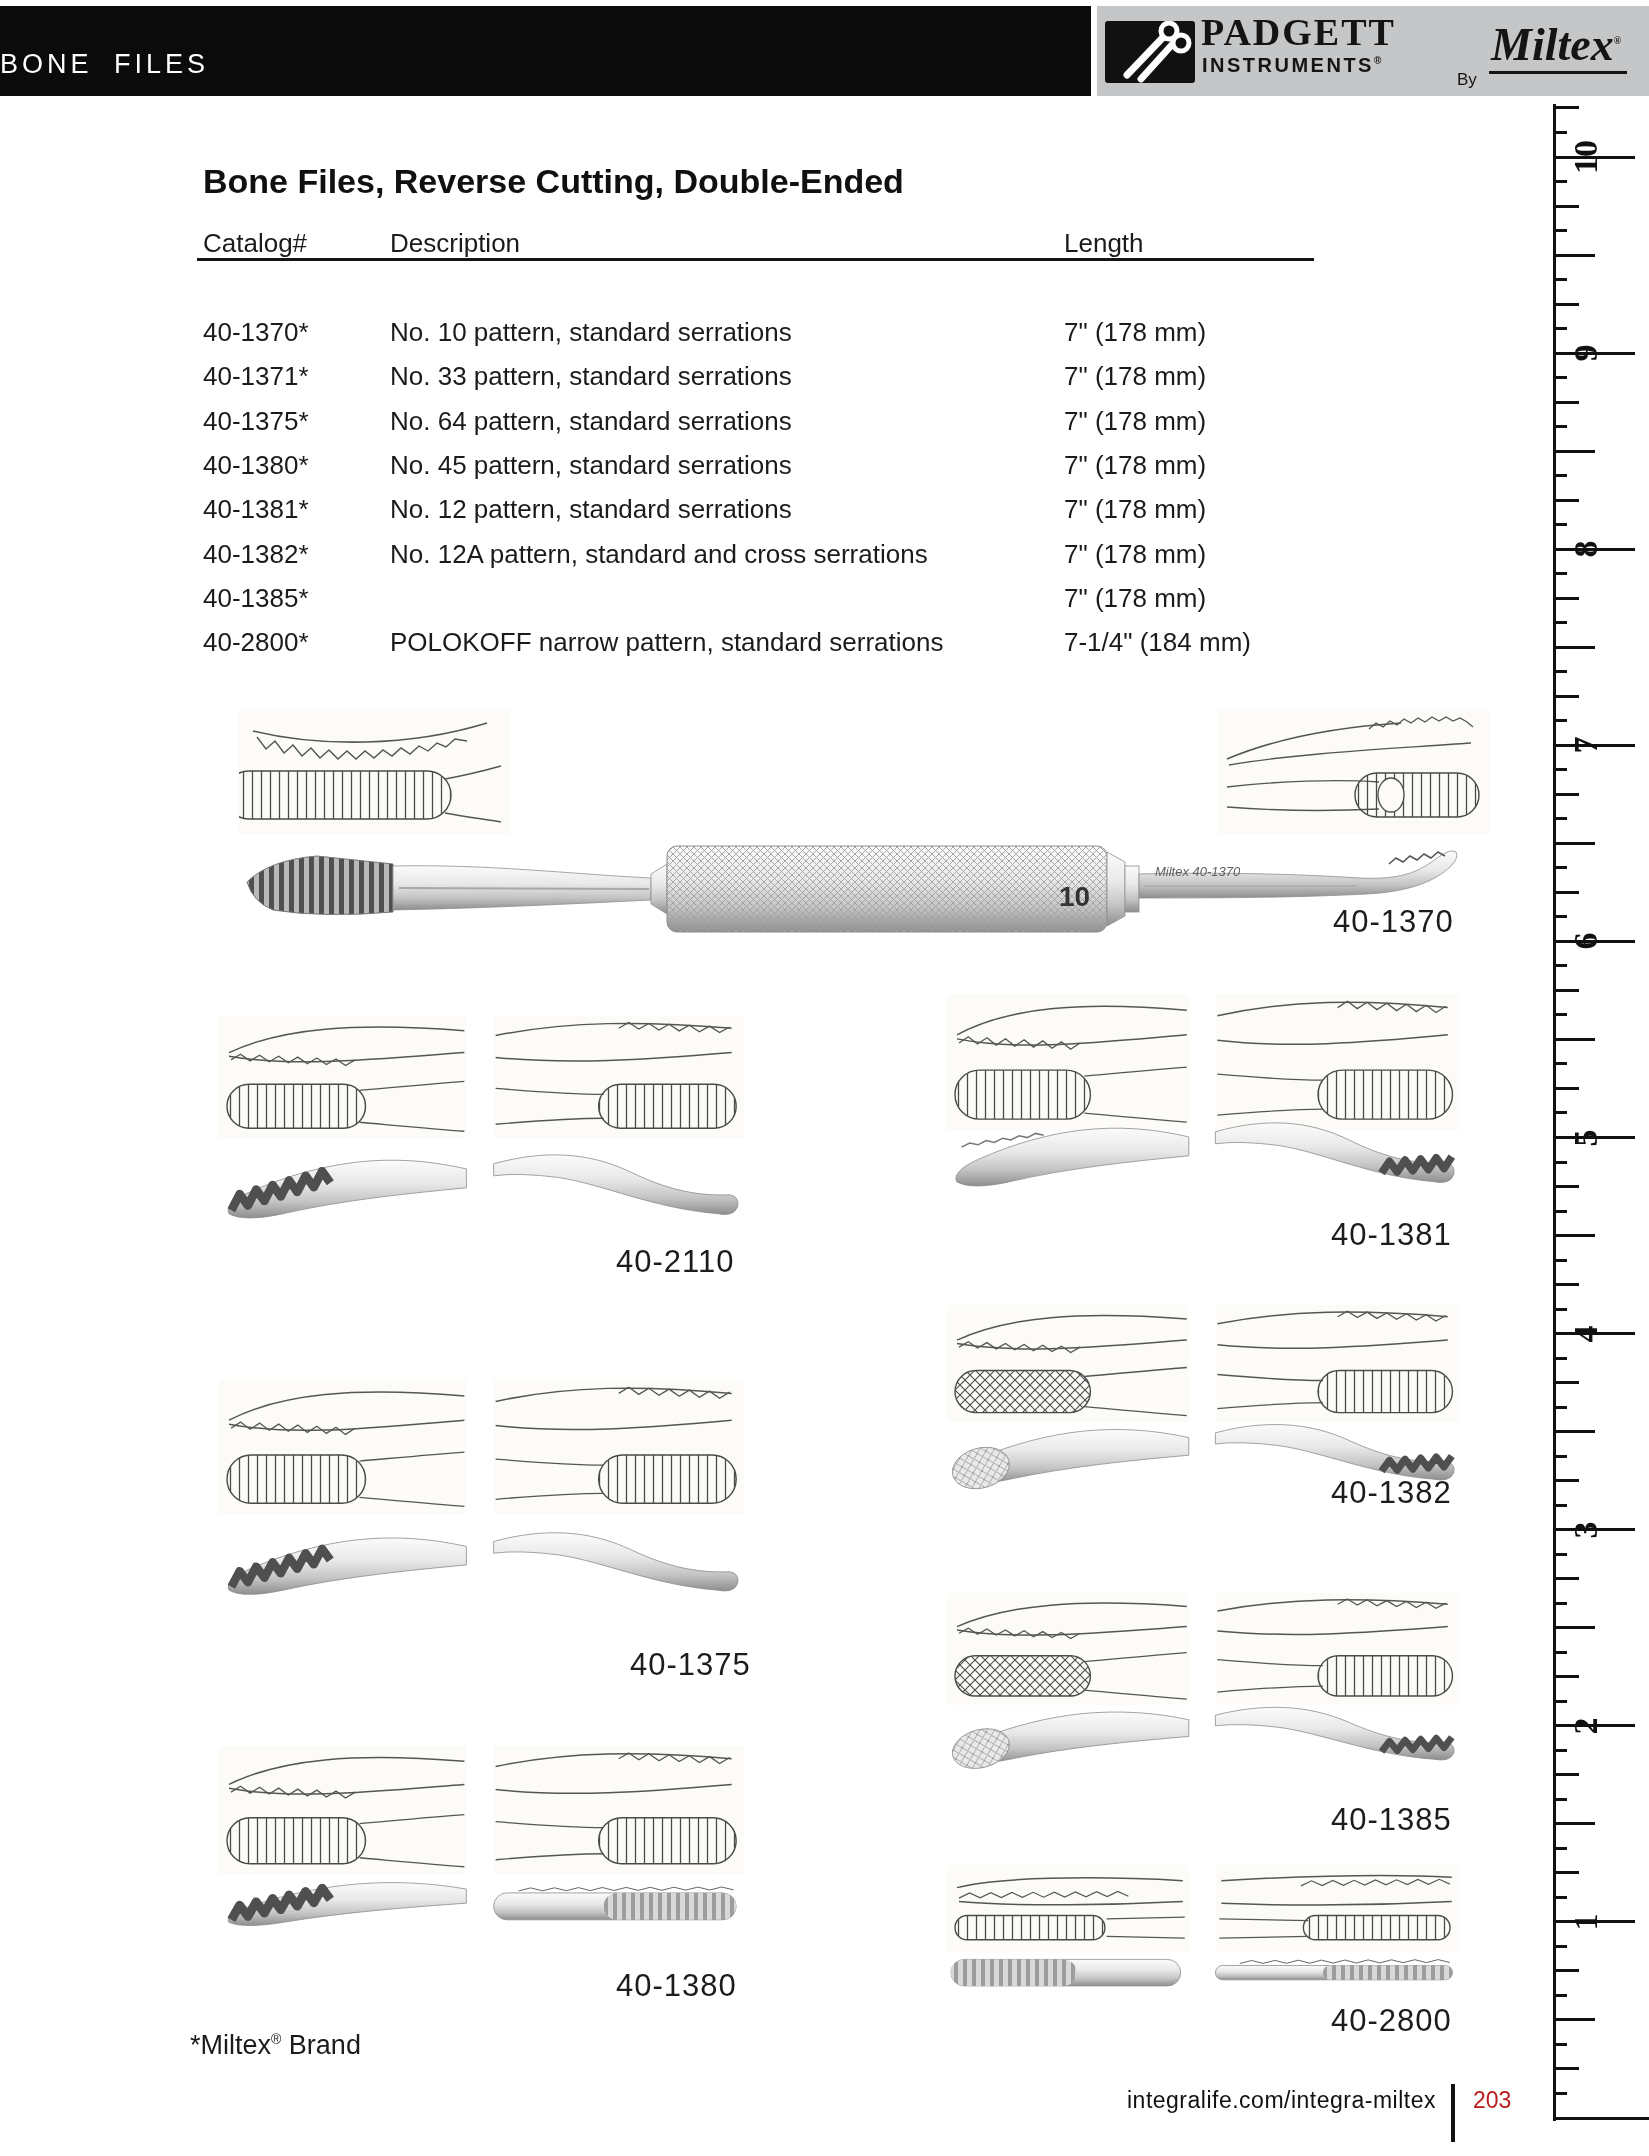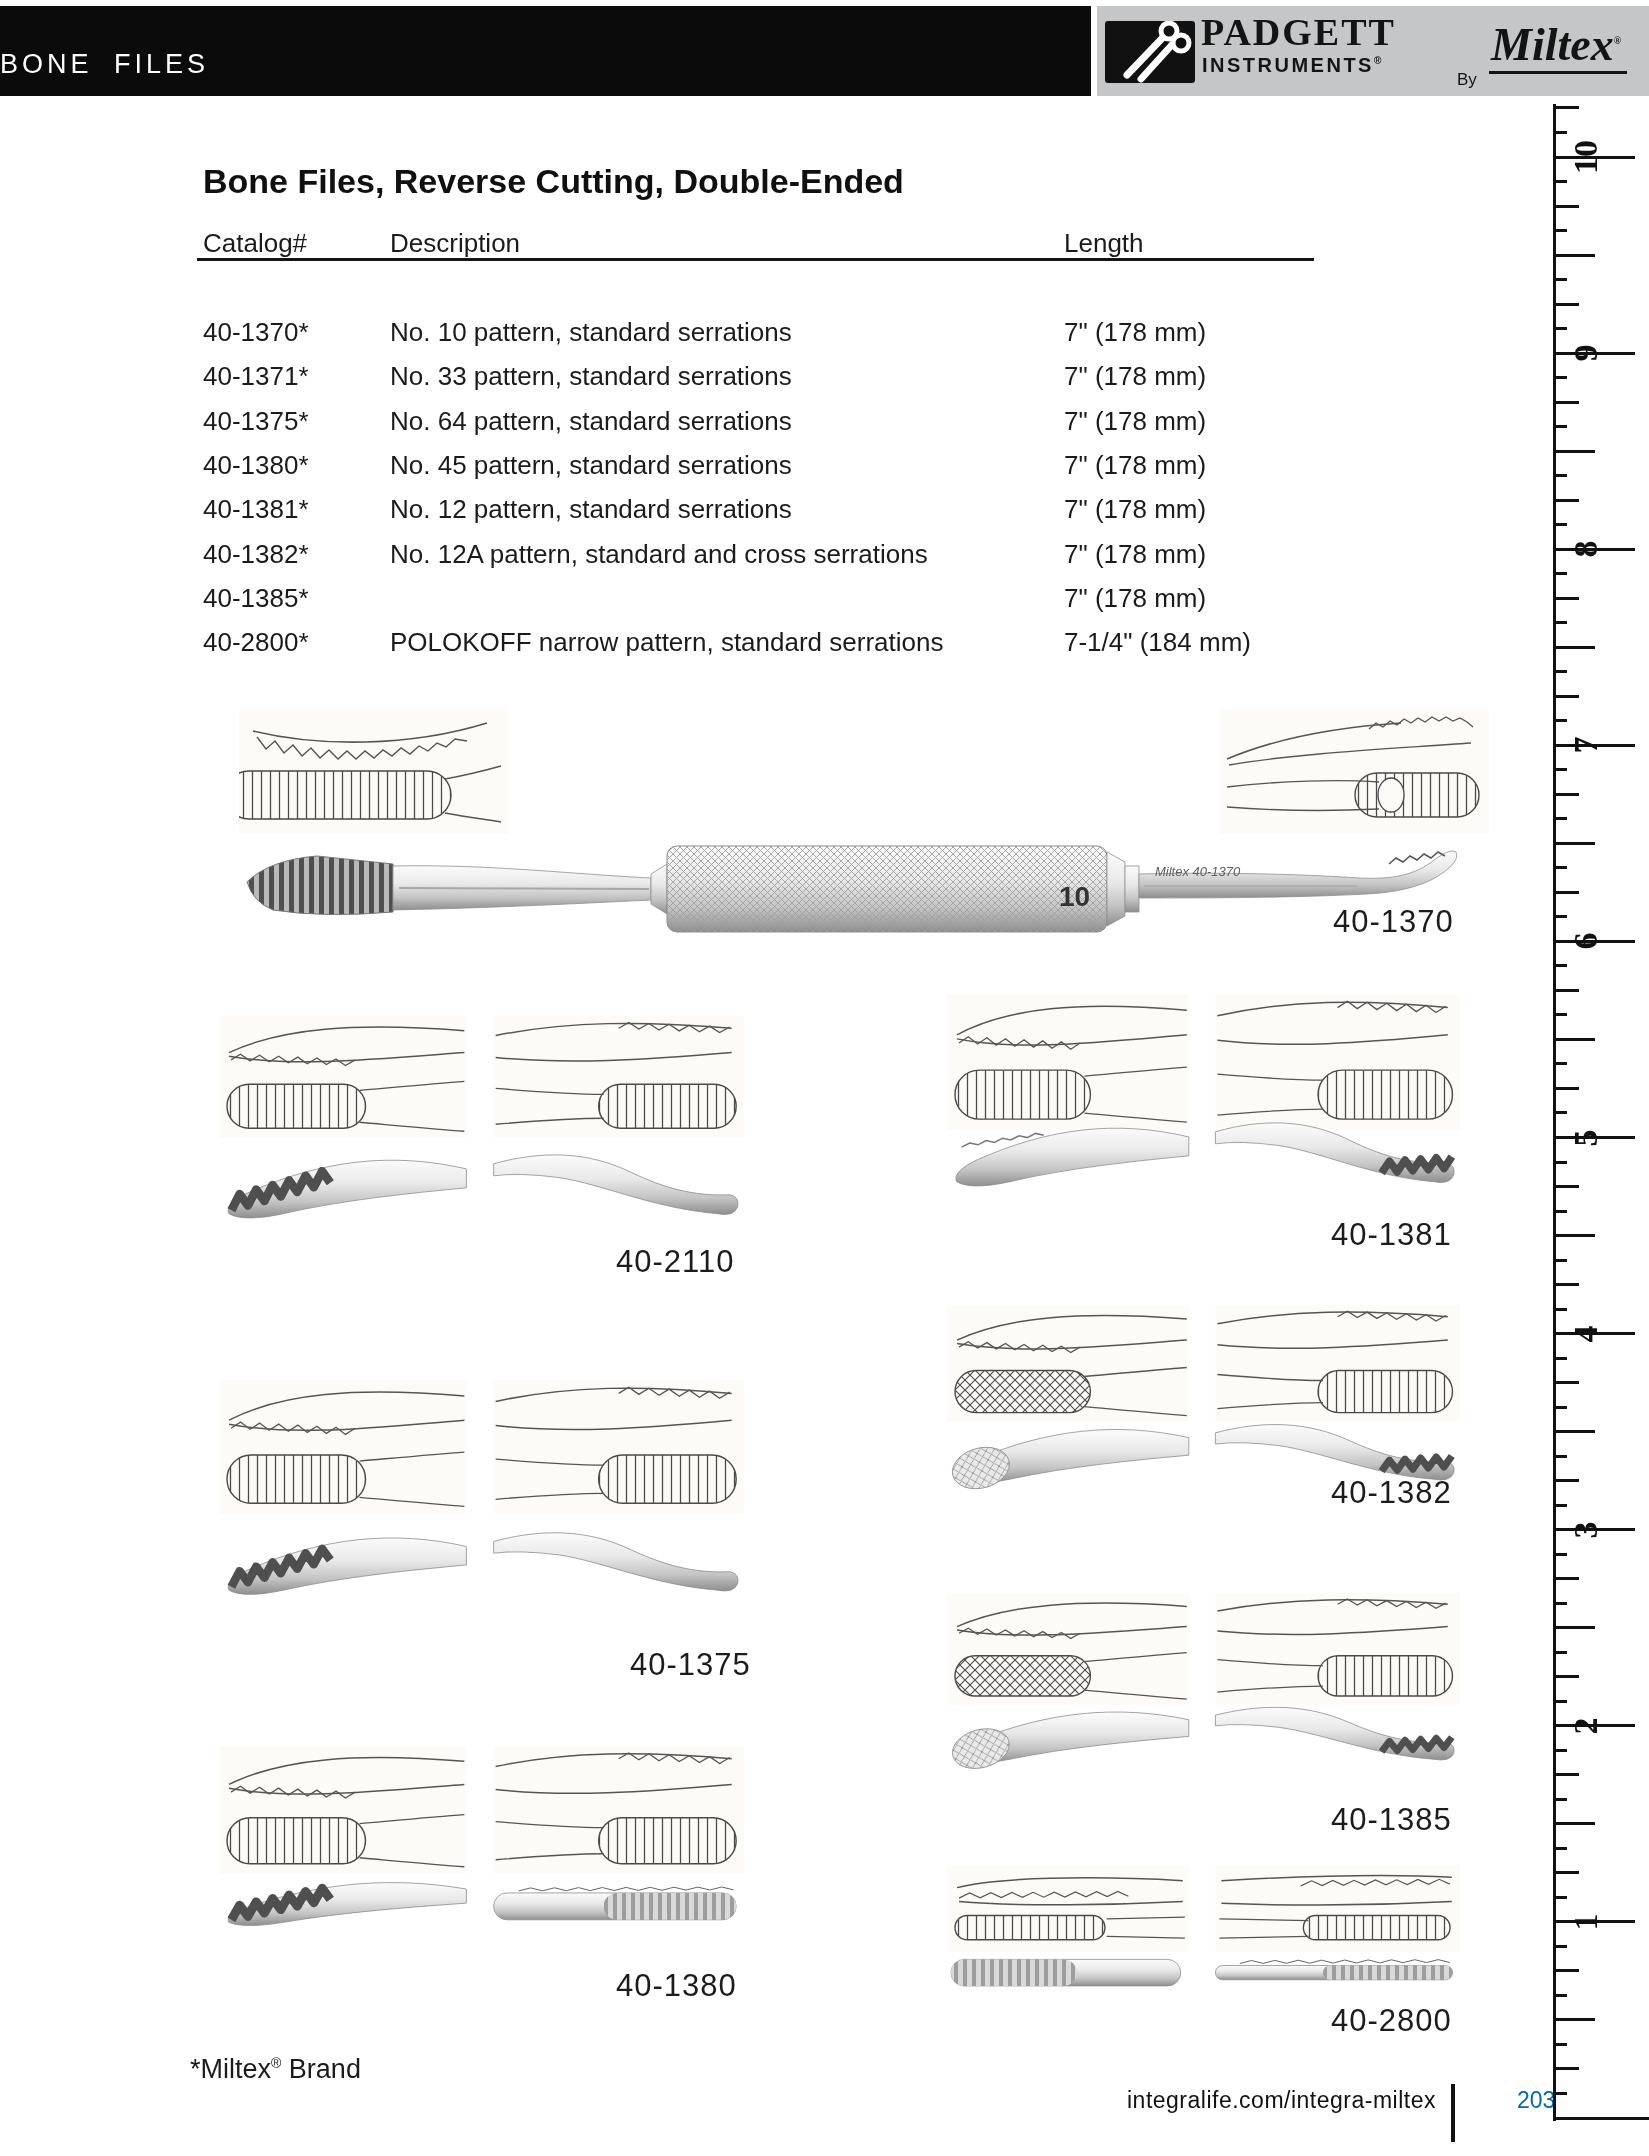--- a/index.html
+++ b/index.html
@@ -28,25 +28,25 @@
   .t-head span{position:absolute;white-space:nowrap;}
   .t-rule{position:absolute;left:197px;top:258px;width:1117px;height:3px;background:#141414;}
   .t-rows{position:absolute;left:203px;top:317px;width:1180px;height:370px;font-size:26px;}
   .t-row{position:absolute;width:100%;height:44px;}
   .t-row span{position:absolute;white-space:nowrap;}
   .c0{left:0;} .c1{left:187px;} .c2{left:861px;}
   
   .fig-label{position:absolute;font-size:31px;letter-spacing:1px;color:#1c1c1c;white-space:nowrap;}
   .figure{position:absolute;}
   
-  .footnote{position:absolute;left:190px;top:2030px;font-size:27px;color:#1b1b1b;margin-top:24px;}
+  .footnote{position:absolute;left:190px;top:2030px;font-size:27px;color:#1b1b1b;}
   .footnote sup{font-size:14px;}
   .footer-url{position:absolute;left:1127px;top:2087px;font-size:23px;letter-spacing:0.5px;color:#111;}
   .footer-div{position:absolute;left:1451px;top:2084px;width:4px;height:58px;background:#111;}
-  .footer-page{position:absolute;left:1473px;top:2087px;font-size:23px;color:#0369a1;margin-left:44px;}
+  .footer-page{position:absolute;left:1473px;top:2087px;font-size:23px;color:#b91c1c;}
   
   .ruler{position:absolute;left:1553px;top:0;width:96px;height:2156px;}
   .ruler-base{position:absolute;left:0;top:104px;width:3px;height:2017px;background:#111;}
   .ruler-tick{position:absolute;left:0;height:3px;background:#111;}
   .ruler-num{position:absolute;left:12px;width:42px;height:42px;display:flex;align-items:center;
              justify-content:center;transform:rotate(-90deg);
              font-family:"Liberation Serif",serif;font-weight:bold;font-size:34px;color:#111;}
 </style>
 </head>
 <body>

